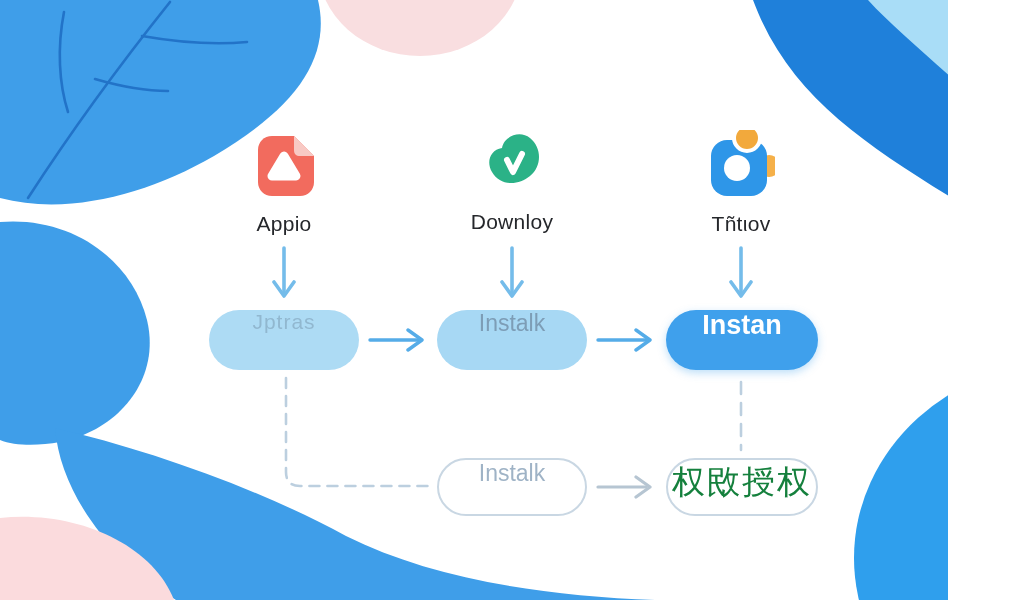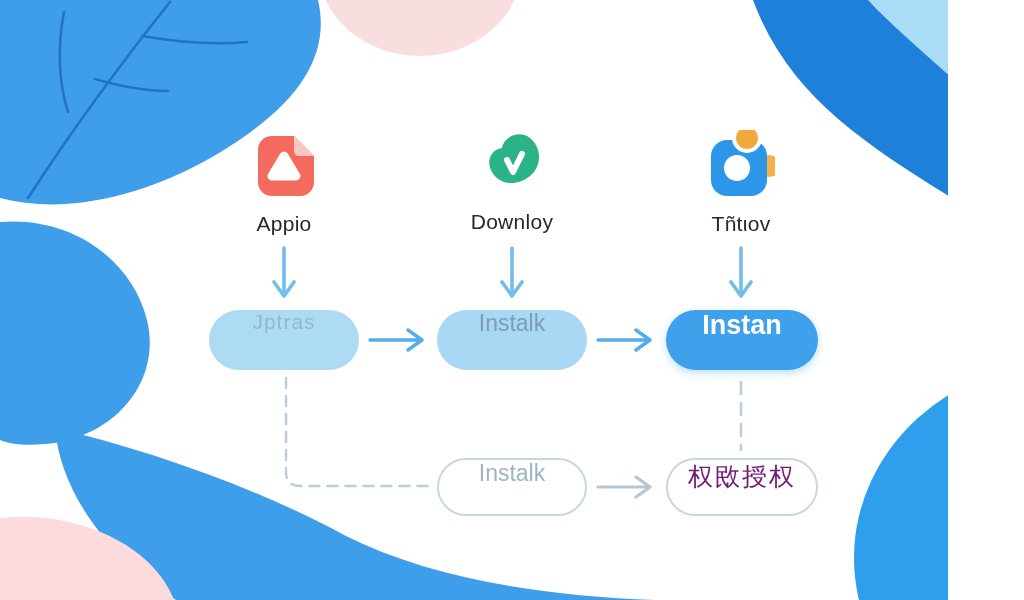--- a/index.html
+++ b/index.html
@@ -14,21 +14,21 @@
               color:#25272b;letter-spacing:.3px;}
 
   .pill{position:absolute;height:60px;border-radius:30px;display:flex;
         align-items:flex-start;justify-content:center;box-sizing:border-box;}
   .pill-soft{background:#a7d8f4;color:#7d9db6;font-size:23px;}
   .pill-faded{background:#a7d8f4;color:#6f94ad;font-size:21px;opacity:.92;}
   .pill-faded .t{opacity:.55;filter:blur(.4px);letter-spacing:1px;}
   .pill-primary{background:#3fa0ec;color:#ffffff;font-size:27px;font-weight:bold;
                 box-shadow:0 3px 8px rgba(63,160,236,.35);}
   .pill-outline{background:#ffffff;border:2px solid #c9d7e3;color:#9fb3c6;font-size:23px;}
-  .pill-outline.cjk{font-size:25px;letter-spacing:2px;color:#701a75;}
+  .pill-outline.cjk{font-size:33px;letter-spacing:2px;color:#15803d;}
 
   .conn{position:absolute;}
 </style>
 </head>
 <body>
 
 <div class="stage">
 
   <svg class="bg" width="1024" height="600" viewBox="0 0 1024 600">
 

